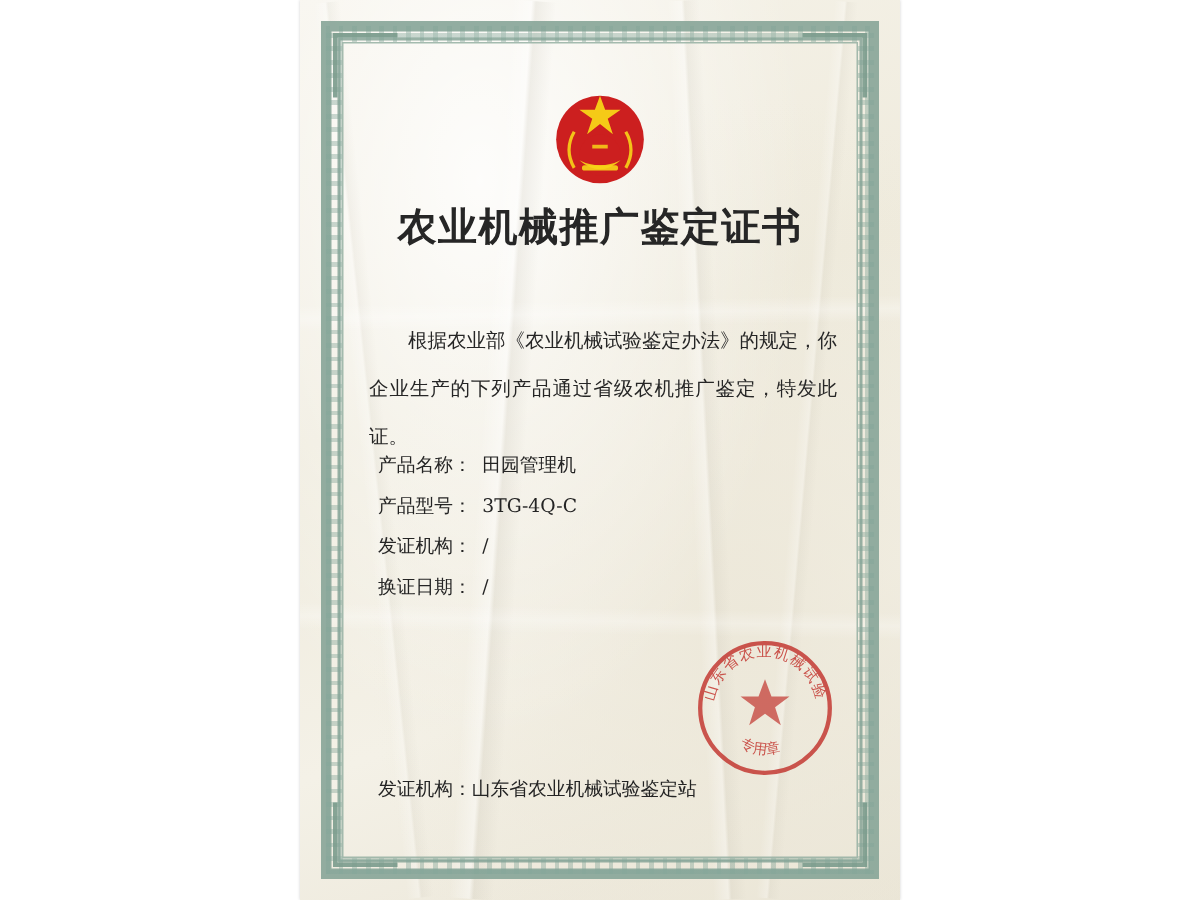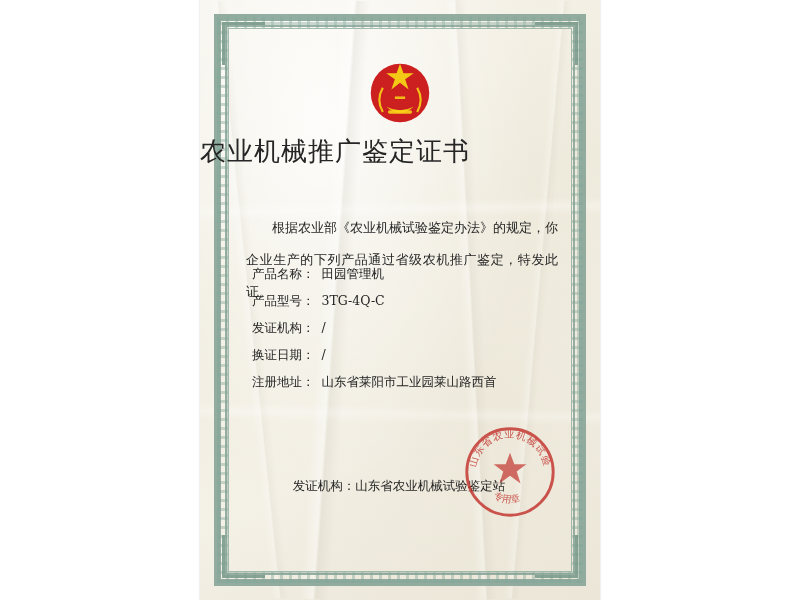--- a/index.html
+++ b/index.html
@@ -113,24 +113,24 @@
     transform: translateX(-50%);
     width: 86px;
     height: 86px;
   }
 
   
   .doc-title {
     position: absolute;
     left: 0; right: 0;
     top: 134px;
-    text-align: left;
+    text-align: center;
     font-family: "DejaVu Serif", "Liberation Serif", serif;
     font-size: 26px;
-    font-weight: normal;
+    font-weight: bold;
     color: #262626;
     letter-spacing: 1px;
   }
 
   .recipient {
     position: absolute;
     left: 46px;
     top: 180px;
     font-family: "DejaVu Serif", "Liberation Serif", serif;
     font-size: 15px;
@@ -159,35 +159,36 @@
   }
   .field-row {
     display: flex;
     align-items: baseline;
     height: 27px;
     font-family: "DejaVu Serif", "Liberation Serif", serif;
     font-size: 12.5px;
     color: #242424;
   }
   .field-label { white-space: nowrap; }
-  .field-value { margin-left: 7px; white-space: nowrap; }
+  .field-value { margin-left: 7px; white-space: nowrap; margin-top: 36px; }
 
   .issuer-lines {
     position: absolute;
     left: 52px;
     top: 478px;
     width: 300px;
     font-family: "DejaVu Serif", "Liberation Serif", serif;
     font-size: 12.5px;
     color: #242424;
   }
   .issuer-line {
-    text-align: center;
+    text-align: left;
     height: 26px;
     padding-right: 6px;
+    margin-top: 40px;
   }
 
   
   #seal {
     position: absolute;
     left: 262px;
     top: 424px;
     width: 96px;
     height: 96px;
     opacity: .78;
@@ -245,24 +246,20 @@
         <span class="field-label">产品型号：</span>
         <span class="field-value">3TG-4Q-C</span>
       </div>
       <div class="field-row">
         <span class="field-label">发证机构：</span>
         <span class="field-value">/</span>
       </div>
       <div class="field-row">
         <span class="field-label">换证日期：</span>
         <span class="field-value">/</span>
-      </div>
-      <div class="field-row">
-        <span class="field-label">注册地址：</span>
-        <span class="field-value">山东省莱阳市工业园莱山路西首</span>
       </div>
     </div>
 
     <div class="issuer-lines">
       <div class="issuer-line">
         <span>发证机构：</span><span>山东省农业机械试验鉴定站</span>
       </div>
     </div>
 
     <svg id="seal" viewBox="0 0 100 100">

